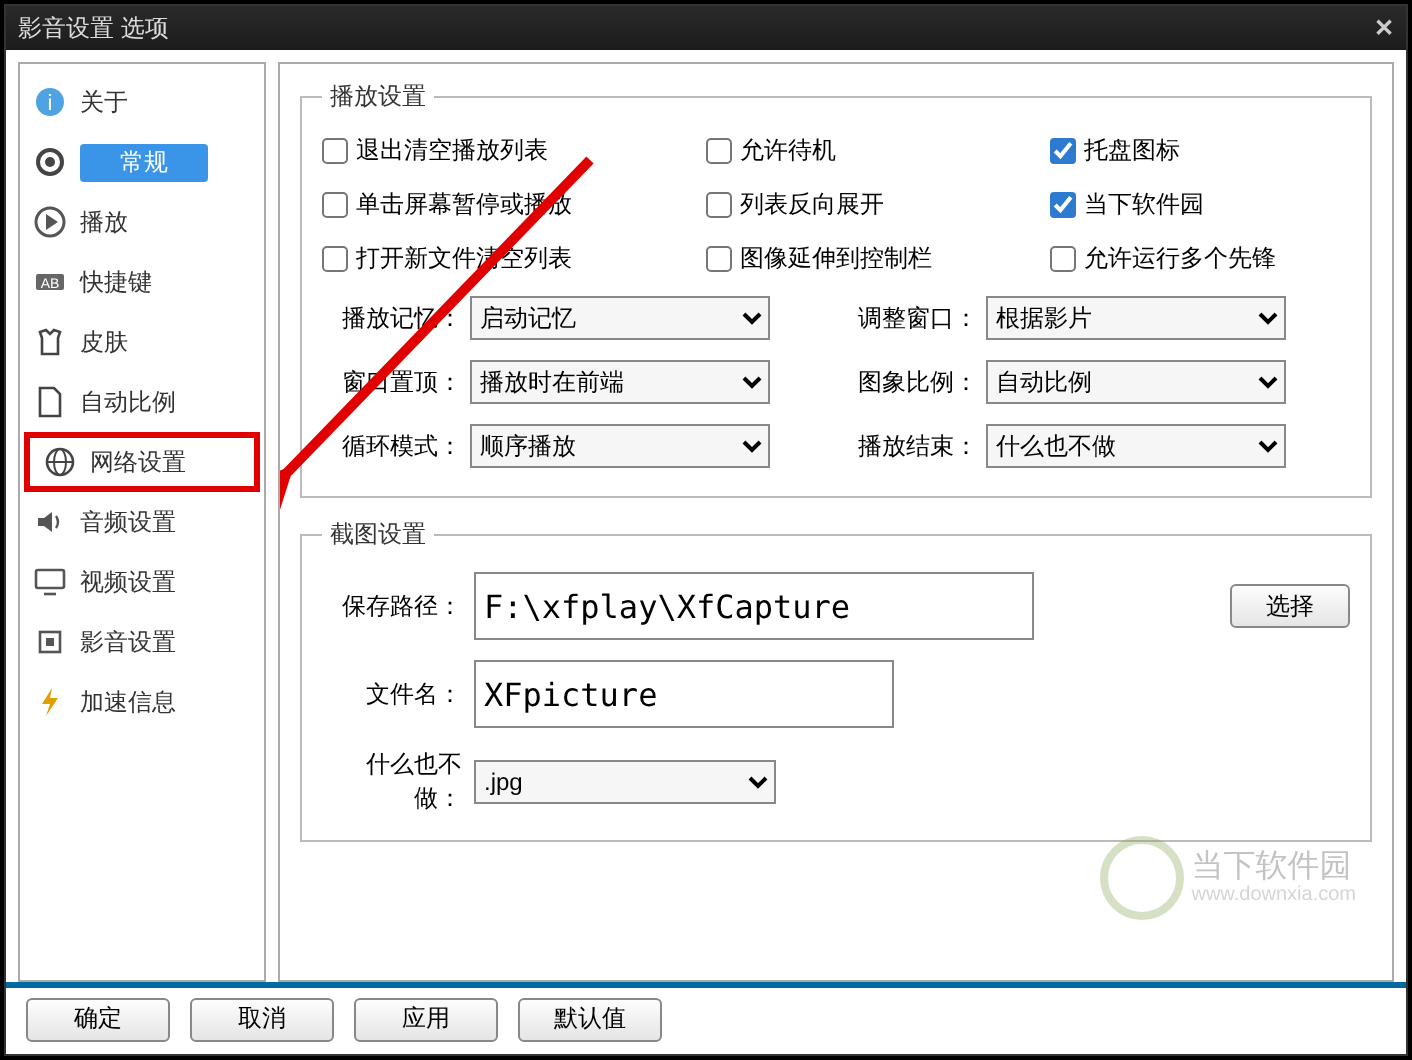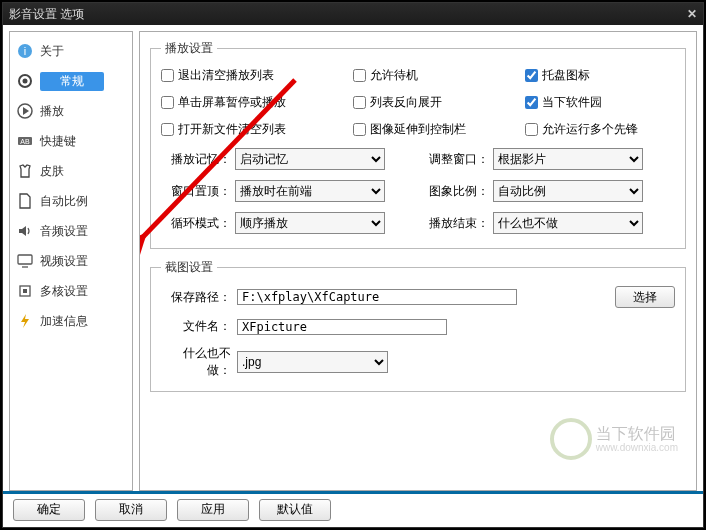--- a/index.html
+++ b/index.html
@@ -108,24 +108,24 @@
     height: 22px;
     font-size: 12px;
     border: 1px solid #888;
     background: #f6f6f6;
   }
   select.w1 { width: 150px; }
   select.w2 { width: 150px; }
   .path-row { display:flex; align-items:center; gap:6px; margin-bottom:10px; }
   .path-row .plabel { width: 70px; text-align:right; }
   input[type=text] {
-    height: 16px;
+    height: 34px;
     border: 1px solid #888;
     padding: 0 4px;
-    font-size: 12px;
+    font-size: 16px;
     font-family: Consolas, monospace;
   }
   .btn {
     height: 22px;
     min-width: 60px;
     padding: 0 10px;
     font-size: 12px;
     background: linear-gradient(#fdfdfd,#e5e5e5);
     border: 1px solid #888;
     border-radius: 3px;
@@ -223,20 +223,30 @@
           <span class="lbl">皮肤</span>
         </div>
         <div class="sb-item">
           <span class="ico">
               <svg width="14" height="16" viewBox="0 0 14 16">
                 <path d="M2 1 L9 1 L12 4 L12 15 L2 15 Z" fill="none" stroke="#444" stroke-width="1.3"></path>
               </svg>
             </span>
           <span class="lbl">自动比例</span>
         </div>
+        <div class="sb-item sb-highlight">
+          <span class="ico">
+              <svg width="16" height="16" viewBox="0 0 16 16">
+                <circle cx="8" cy="8" r="6.5" fill="none" stroke="#444" stroke-width="1.3"></circle>
+                <ellipse cx="8" cy="8" rx="3" ry="6.5" fill="none" stroke="#444" stroke-width="1"></ellipse>
+                <line x1="1.5" y1="8" x2="14.5" y2="8" stroke="#444" stroke-width="1"></line>
+              </svg>
+            </span>
+          <span class="lbl">网络设置</span>
+        </div>
         <div class="sb-item">
           <span class="ico">
               <svg width="16" height="16" viewBox="0 0 16 16">
                 <path d="M2 6 L5 6 L9 3 L9 13 L5 10 L2 10 Z" fill="#555"></path>
                 <path d="M11 5 Q13 8 11 11" fill="none" stroke="#555" stroke-width="1.2"></path>
               </svg>
             </span>
           <span class="lbl">音频设置</span>
         </div>
         <div class="sb-item">
@@ -248,21 +258,21 @@
             </span>
           <span class="lbl">视频设置</span>
         </div>
         <div class="sb-item">
           <span class="ico">
               <svg width="16" height="16" viewBox="0 0 16 16">
                 <rect x="3" y="3" width="10" height="10" fill="none" stroke="#555" stroke-width="1.3"></rect>
                 <rect x="6" y="6" width="4" height="4" fill="#555"></rect>
               </svg>
             </span>
-          <span class="lbl">多核设置</span>
+          <span class="lbl">影音设置</span>
         </div>
         <div class="sb-item">
           <span class="ico">
               <svg width="14" height="16" viewBox="0 0 14 16">
                 <path d="M8 1 L3 9 L7 9 L5 15 L11 6 L7 6 Z" fill="#e0a000"></path>
               </svg>
             </span>
           <span class="lbl">加速信息</span>
         </div>
       </div>

